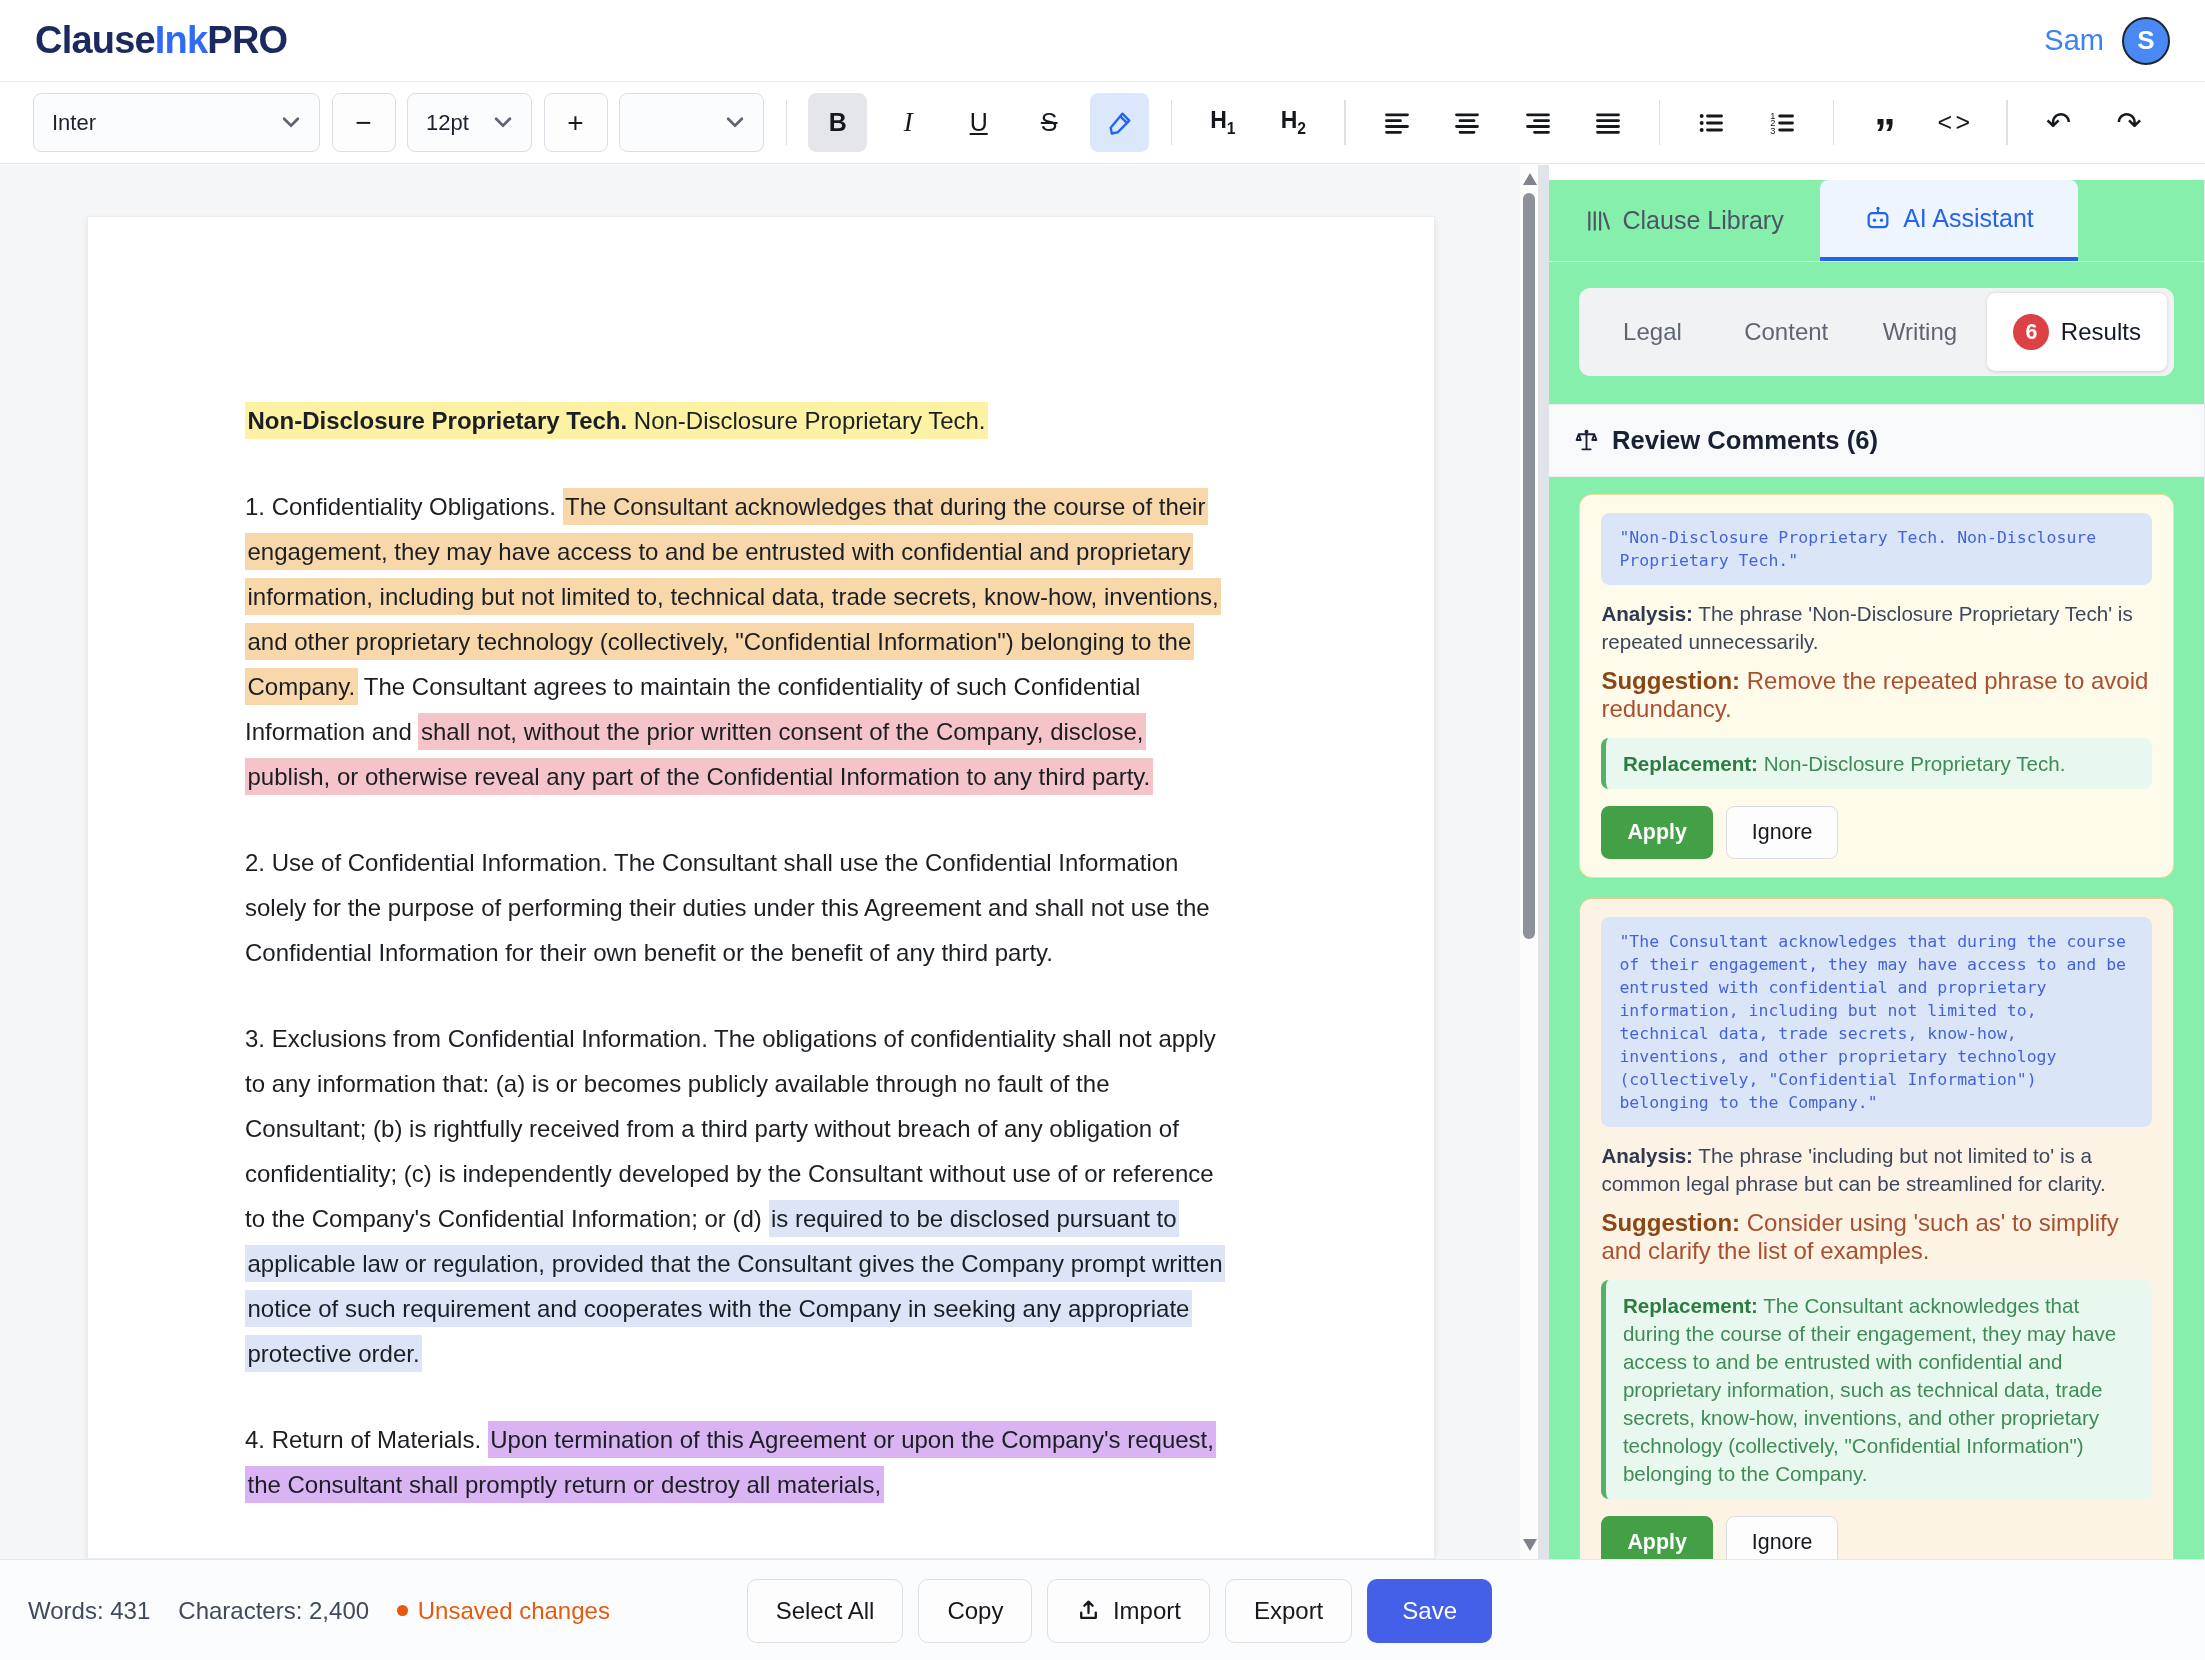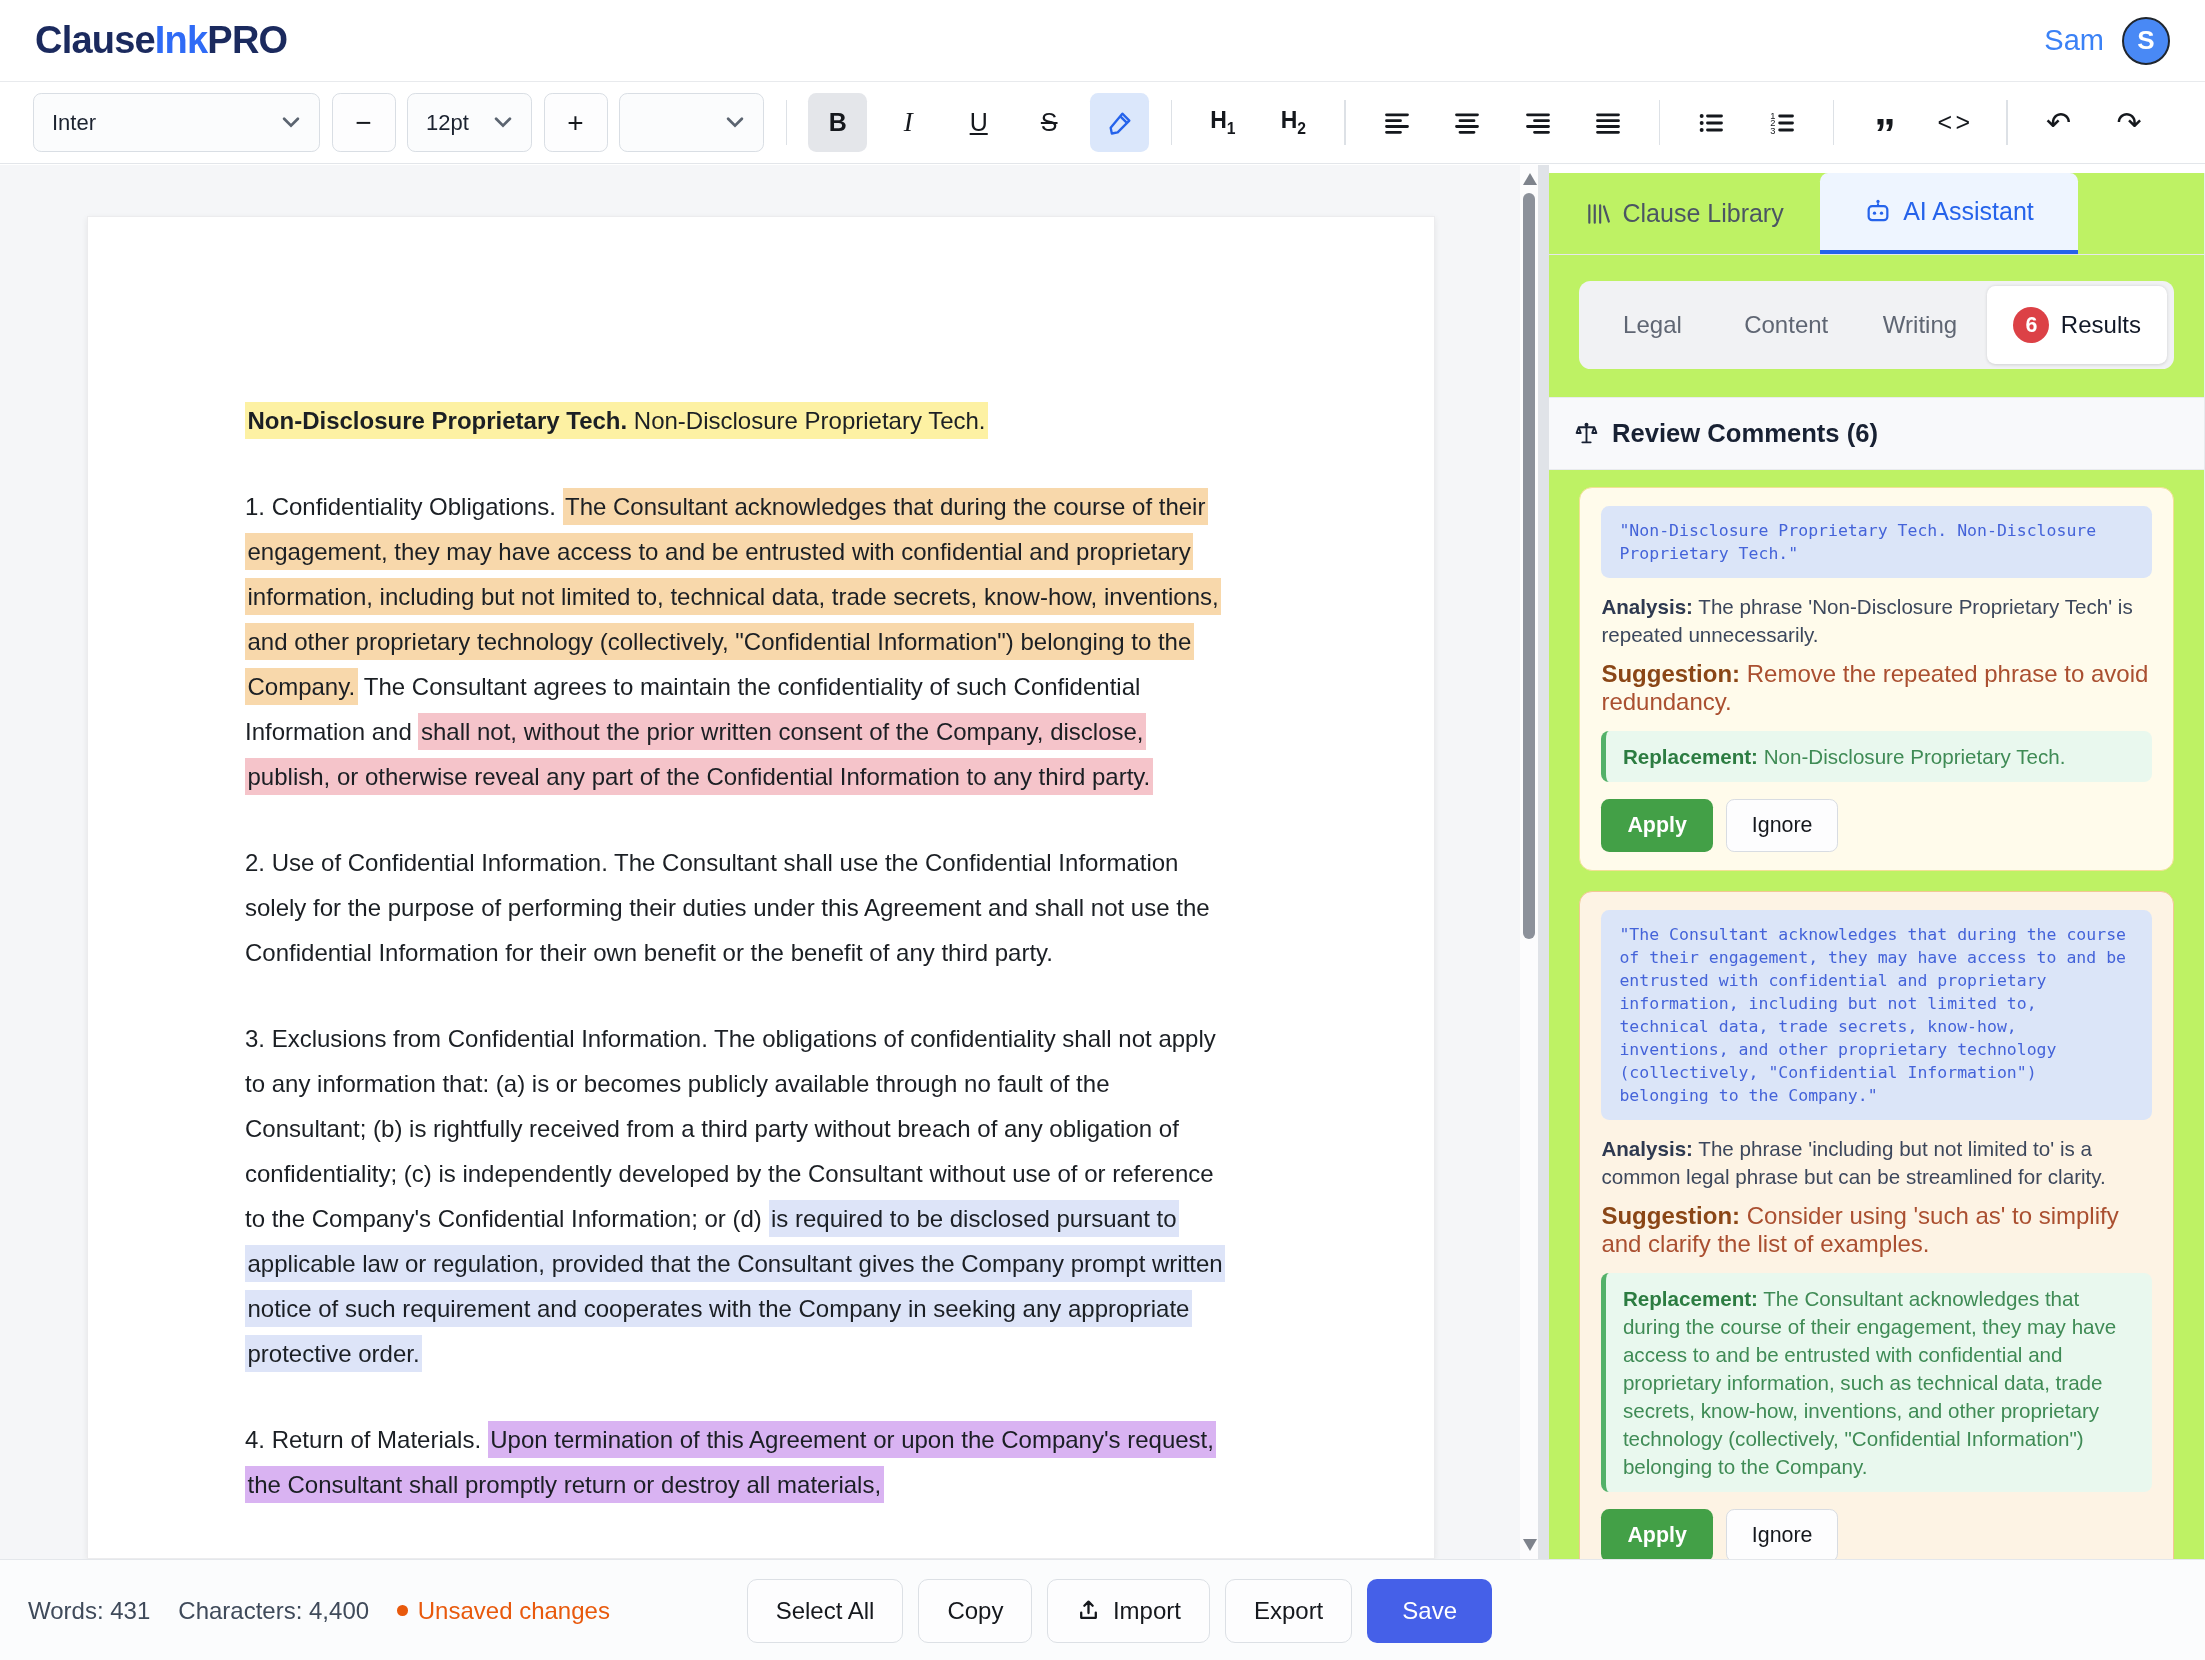--- a/index.html
+++ b/index.html
@@ -64,21 +64,21 @@
   
   #scrollbar { position:absolute; left:1520px; top:0; width:18px; height:1394px; background:#fcfcfd; }
   .sb-arrow { position:absolute; left:2.5px; width:0; height:0; border-left:7.4px solid transparent;
     border-right:7.4px solid transparent; }
   .sb-arrow.up { top:8.2px; border-bottom:12.4px solid #7e838c; }
   .sb-arrow.down { bottom:8.2px; border-top:12.4px solid #7e838c; }
   #sb-thumb { position:absolute; left:3.3px; top:28px; width:11.5px; height:746px; border-radius:6.6px; background:#8c919a; }
   #divider { position:absolute; left:1538px; top:0; width:10.7px; height:1394px; background:#e0e3e8; }
 
   
-  #sidebar { position:absolute; left:1549px; top:8px; width:656px; height:1394px; background:#bef264;
+  #sidebar { position:absolute; left:1549px; top:15px; width:656px; height:1394px; background:#86efac;
     overflow:hidden; border-right:0.8px solid #e8eaee; }
   #side-tabs { height:82px; border-bottom:1.2px solid #e6e8ec; display:flex; align-items:stretch; padding-left:36px; }
   .side-tab { display:flex; align-items:center; gap:11.5px; font-size:25px; }
   .side-tab.library { color:#4b5563; margin-right:36px; }
   .side-tab.assistant { color:#2563eb; background:#eef5ff; padding:0 44px;
     border-bottom:4.1px solid #2563eb; border-radius:8.2px 8.2px 0 0; font-weight:500; }
 
   #segmented { margin:26px 30px 0; height:88px; background:#f1f2f4; border-radius:11.5px;
     display:flex; align-items:center; padding:6.6px; }
   .seg-item { flex:1; text-align:center; font-size:24px; color:#5f6673; }
@@ -342,21 +342,21 @@
           <button class="btn-ignore">Ignore</button>
         </div>
       </div>
 
     </div>
   </div>
 </div>
 
 <div id="bottombar">
   <span class="stat"><span>Words:</span> <span>431</span></span>
-  <span class="stat"><span>Characters:</span> <span>4,400</span></span>
+  <span class="stat"><span>Characters:</span> <span>2,400</span></span>
   <span class="unsaved">
       <span class="dot"></span>
       <span>Unsaved changes</span>
     </span>
   <div class="spacer"></div>
   <button class="bb-btn">Select All</button>
   <button class="bb-btn">Copy</button>
   <button class="bb-btn">
     <svg width="25" height="25" viewBox="0 0 24 24" stroke="#15181d" stroke-width="2.2" fill="none" stroke-linecap="round" stroke-linejoin="round">
         <path d="M12 14.5V4M8 7.5L12 3.5L16 7.5M5 14v5h14v-5"></path>

